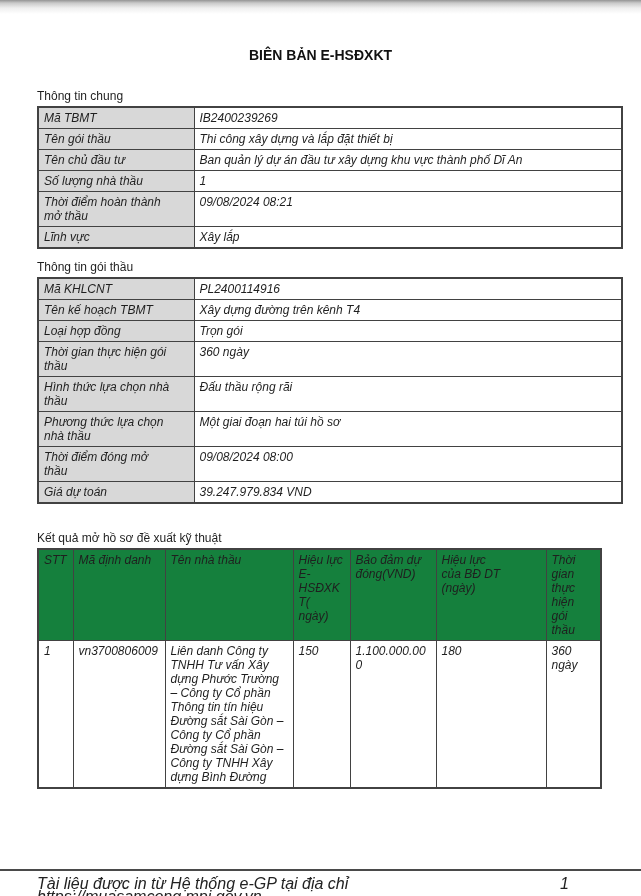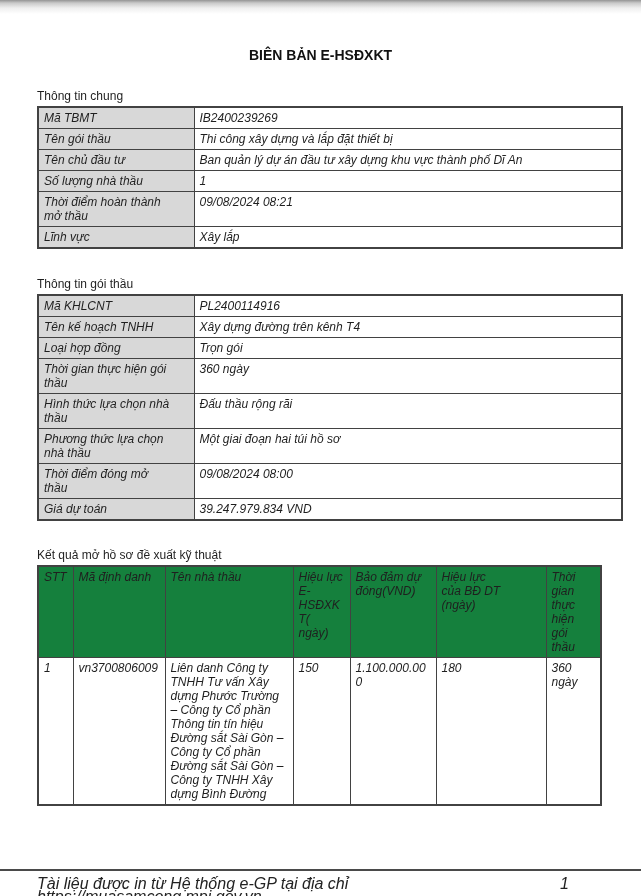--- a/index.html
+++ b/index.html
@@ -16,21 +16,21 @@
     position:absolute; top:0; left:0; right:0; height:14px;
     background:linear-gradient(to bottom,#949494 0px,#c9c9c9 3px,#efefef 8px,#ffffff 14px);
   }
   .doc-title {
     margin:0; padding-top:47px;
     text-align:center;
     font-size:14px; line-height:16px; font-weight:bold; color:#111111;
   }
   .section-heading { margin:0 18px 3px 37px; }
   .sh-1 { margin-top:26px; }
-  .sh-2 { margin-top:28px; }
+  .sh-2 { margin-top:11px; }
   .sh-3 { margin-top:27px; }
 
   table { border-collapse:collapse; table-layout:fixed; margin-left:37px;font-style:italic; }
   .info-table { width:586px; border:2px solid #424242; }
   .info-table td {
     border:1px solid #424242;
     padding:3px 5px; vertical-align:top;
   }
   .info-table td.label { background:#d8d8d8; white-space:pre-line; }
 
@@ -98,21 +98,21 @@
     <colgroup>
         <col style="width:156px">
         <col>
       </colgroup>
     <tbody>
       <tr>
         <td class="label">Mã KHLCNT</td>
         <td class="value">PL2400114916</td>
       </tr>
       <tr>
-        <td class="label">Tên kế hoạch TNHH</td>
+        <td class="label">Tên kế hoạch TBMT</td>
         <td class="value">Xây dựng đường trên kênh T4</td>
       </tr>
       <tr>
         <td class="label">Loại hợp đồng</td>
         <td class="value">Trọn gói</td>
       </tr>
       <tr>
         <td class="label">Thời gian thực hiện gói
 thầu</td>
         <td class="value">360 ngày</td>

